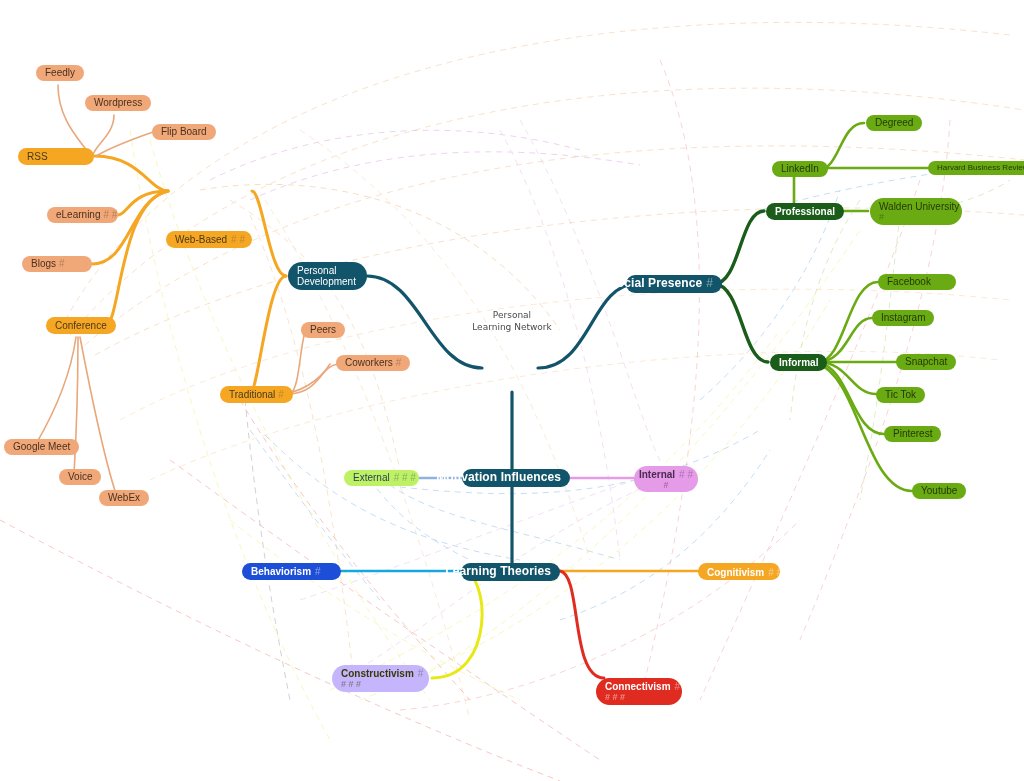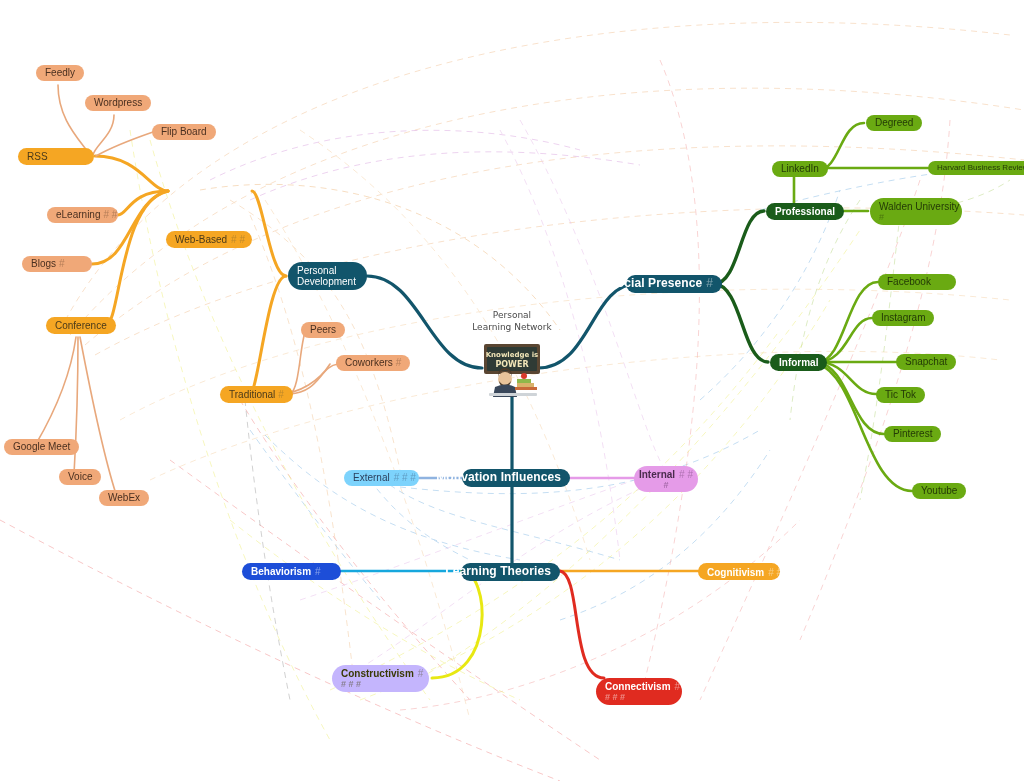--- a/index.html
+++ b/index.html
@@ -15,21 +15,21 @@
   .center-label{position:absolute;text-align:center;color:#4a4a4a;font-size:9px;
       line-height:12px;font-family:"DejaVu Sans",sans-serif;}
   .chalk{position:absolute;}
   .teal{background:#12556b;color:#fff;font-size:12px;font-weight:bold;letter-spacing:.1px;justify-content:flex-end;}
   .pd{background:#12556b;color:#fff;font-size:10px;font-weight:normal;}
   .orange-d{background:#f5a623;color:#4a3a1a;font-size:10px;}
   .orange-l{background:#f0a878;color:#4a3020;font-size:10px;}
   .green-d{background:#1a5c1a;color:#fff;font-size:10px;font-weight:bold;}
   .green-m{background:#6aaa12;color:#243b06;font-size:10px;}
   .green-s{background:#6aaa12;color:#243b06;font-size:8px;}
-  .blue-l{background:#7dd3fc;color:#2b3f5c;font-size:10px;}
+  .blue-l{background:#bef264;color:#2b3f5c;font-size:10px;}
   .cyan{background:#1d4ed8;color:#fff;font-size:10px;font-weight:bold;}
   .violet{background:#e59be8;color:#4a2b4d;font-size:10px;font-weight:bold;}
   .yellow{background:#c4b5fd;color:#3a3a05;font-size:10px;font-weight:bold;}
   .red{background:#e02b20;color:#fff;font-size:10px;font-weight:bold;margin-top:13px;}
   .orange-b{background:#f5a623;color:#fff;font-size:10px;font-weight:bold;align-items:flex-end;}
   .two-line{flex-direction:column;align-items:flex-start;padding-top:3px;padding-bottom:3px;}
   .sub{font-size:9px;opacity:.45;}
 </style>
 </head>
 <body>
@@ -160,37 +160,20 @@
       </g>
     <g fill="none" stroke="#e02b20" stroke-width="3" stroke-linecap="round">
         <path d="M560,571 C582,574 570,678 604,678"></path>
       </g>
   </svg>
 
   <div class="center-label" style="left:466px;top:309px;width:92px;">
     <span>Personal</span><br>
     <span>Learning Network</span>
   </div>
-  <div class="chalk" style="left:481px;top:343px;width:62px;height:55px;">
-    <svg width="62" height="55" viewBox="0 0 62 55">
-      <rect x="3" y="1" width="56" height="30" rx="2" fill="#5a4632"></rect>
-      <rect x="6" y="4" width="50" height="24" rx="1" fill="#2f3b35"></rect>
-      <text x="31" y="14" font-family="DejaVu Sans, sans-serif" font-size="7" font-weight="bold" fill="#f2e6b8" text-anchor="middle">Knowledge is</text>
-      <text x="31" y="24" font-family="DejaVu Sans, sans-serif" font-size="8" font-weight="bold" fill="#f2e6b8" text-anchor="middle">POWER</text>
-      <ellipse cx="24" cy="36" rx="7" ry="7" fill="#e8c39a"></ellipse>
-      <path d="M17,34 a7,7 0 0 1 14,0 l0,-2 a7,7 0 0 0 -14,0 z" fill="#4b3a2a"></path>
-      <path d="M18,38 q6,8 12,0 q-1,6 -6,6 q-5,0 -6,-6z" fill="#4b3a2a"></path>
-      <path d="M14,44 q10,-5 20,0 l2,10 l-24,0 z" fill="#39475a"></path>
-      <rect x="34" y="44" width="22" height="3" fill="#c96a3a"></rect>
-      <rect x="36" y="40" width="17" height="4" fill="#d9b26a"></rect>
-      <rect x="36" y="36" width="14" height="4" fill="#8fb84a"></rect>
-      <circle cx="43" cy="33" r="3" fill="#d93b2b"></circle>
-      <rect x="8" y="50" width="48" height="3" rx="1" fill="#cfd4d8"></rect>
-    </svg>
-  </div>
 
   <div class="node pd two-line" style="left:288px;top:262px;width:79px;height:28px;">
     <span class="lbl">Personal</span>
     <span class="lbl">Development</span>
   </div>
   <div class="node teal dark" style="left:626px;top:275px;width:96px;height:18px;">
     <span class="lbl">Social Presence</span>
     <span class="hash" style="margin-left:4px;">#</span>
   </div>
   <div class="node teal dark" style="left:462px;top:469px;width:108px;height:18px;">

